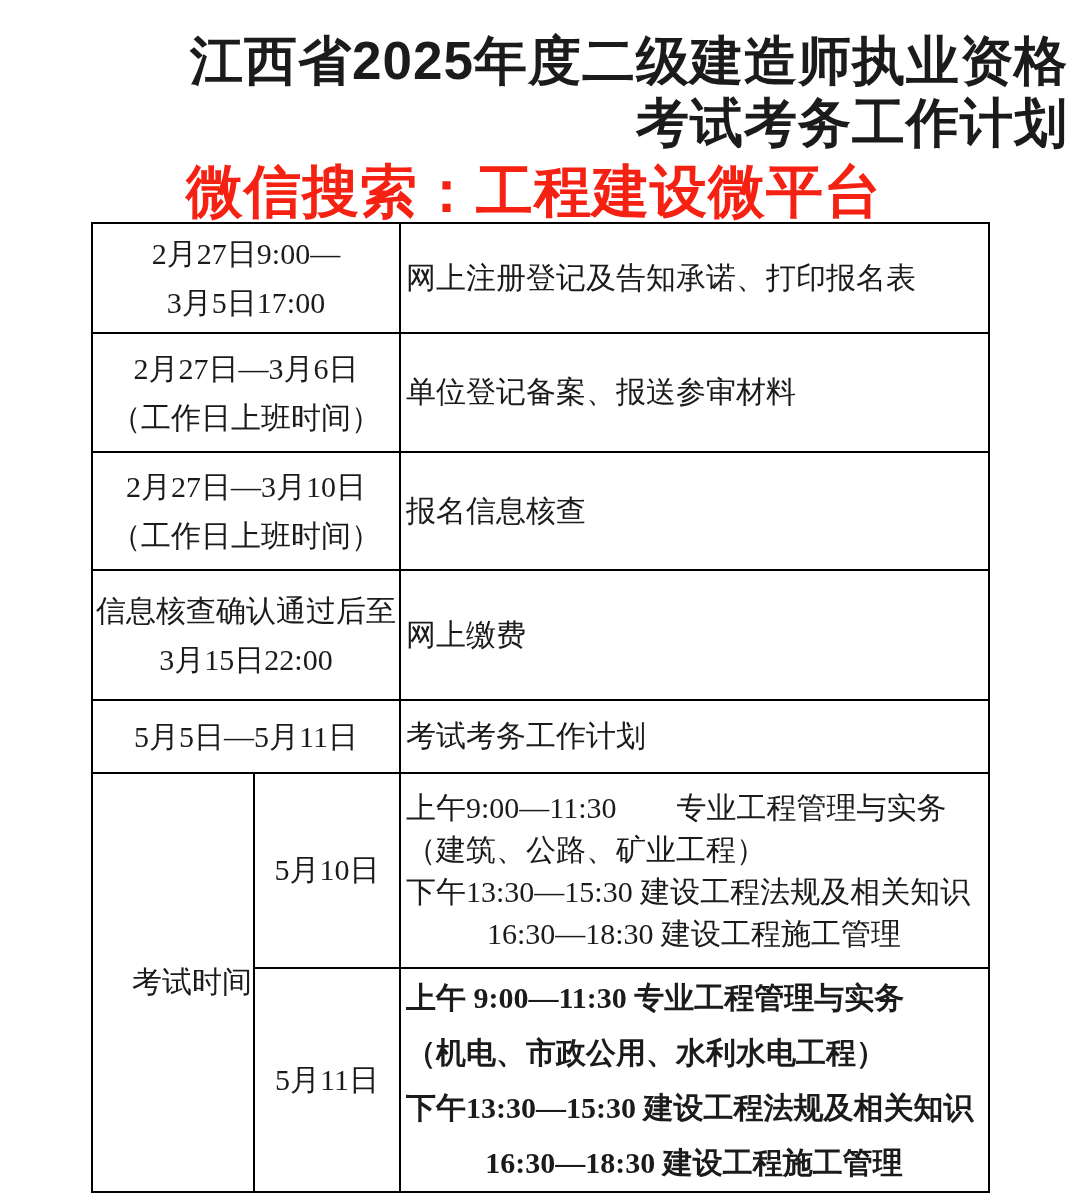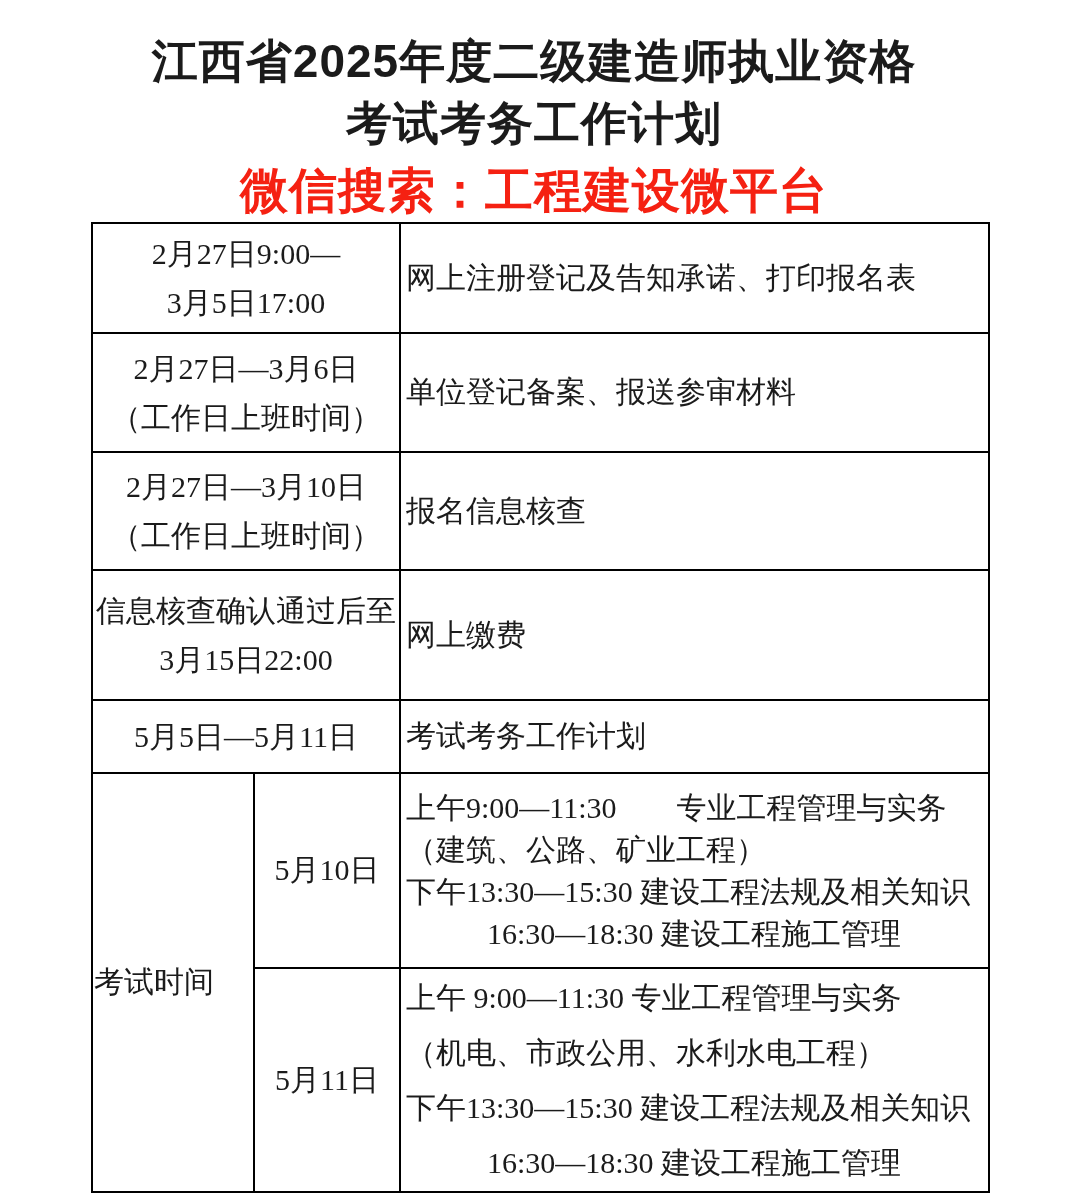--- a/index.html
+++ b/index.html
@@ -6,43 +6,43 @@
   body {
     width:1068px; height:1203px; background:#ffffff;
     font-family:"Liberation Serif","DejaVu Serif",serif;
     color:#1b1b1b; overflow:hidden;
   }
   .header {
     padding-top:30px; text-align:center;
     font-family:"Liberation Sans","DejaVu Sans",sans-serif;
     font-weight:700;
   }
-  .title-line { font-size:46px; line-height:62px; color:#1b1b1b; letter-spacing:1px; }
+  .title-line { font-size:53px; line-height:62px; color:#1b1b1b; letter-spacing:1px;text-align:right; }
   .banner {
-    font-size:48px; line-height:58px; color:#f52112;
+    font-size:57px; line-height:58px; color:#f52112;
     position:relative; top:8px; z-index:2;
     font-family:"Liberation Sans","DejaVu Sans",sans-serif; font-weight:700;
     letter-spacing:1px;
   }
   table.schedule {
     border-collapse:collapse; table-layout:fixed;
     margin-left:91px; margin-top:10px; width:897px;
     position:relative; z-index:1;
   }
   td { border:2px solid #000; font-size:30px; vertical-align:middle; overflow:hidden; }
   .r1 td{height:106px} .r2 td{height:115px} .r3 td{height:114px}
   .r4 td{height:126px} .r5 td{height:69px}  .r6 td{height:191px} .r7 td{height:220px}
   .period { text-align:center; }
   .period-line { line-height:49px; }
   .task { padding-left:5px; }
-  .exam-label { text-align:left; }
+  .exam-label { text-align:right; }
   .exam-date { text-align:center; }
   .sched { padding:0 6px 0 5px; }
   .r6 .sline { line-height:42px; }
-  .r7 .sline { line-height:55px; }
+  .r7 .sline { line-height:55px;font-weight:bold; }
   .sline.right  { text-align:left; padding-right:24px; }
   .sline.center { text-align:center; }
 </style>
 </head>
 <body>
 
 <div>
 
   <div class="header">
     <div class="title-line">江西省2025年度二级建造师执业资格</div>

